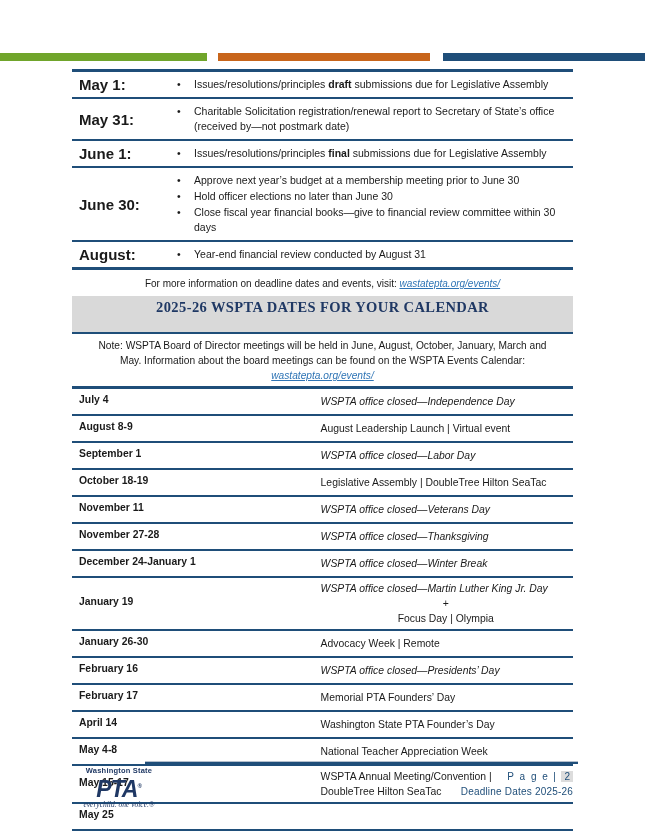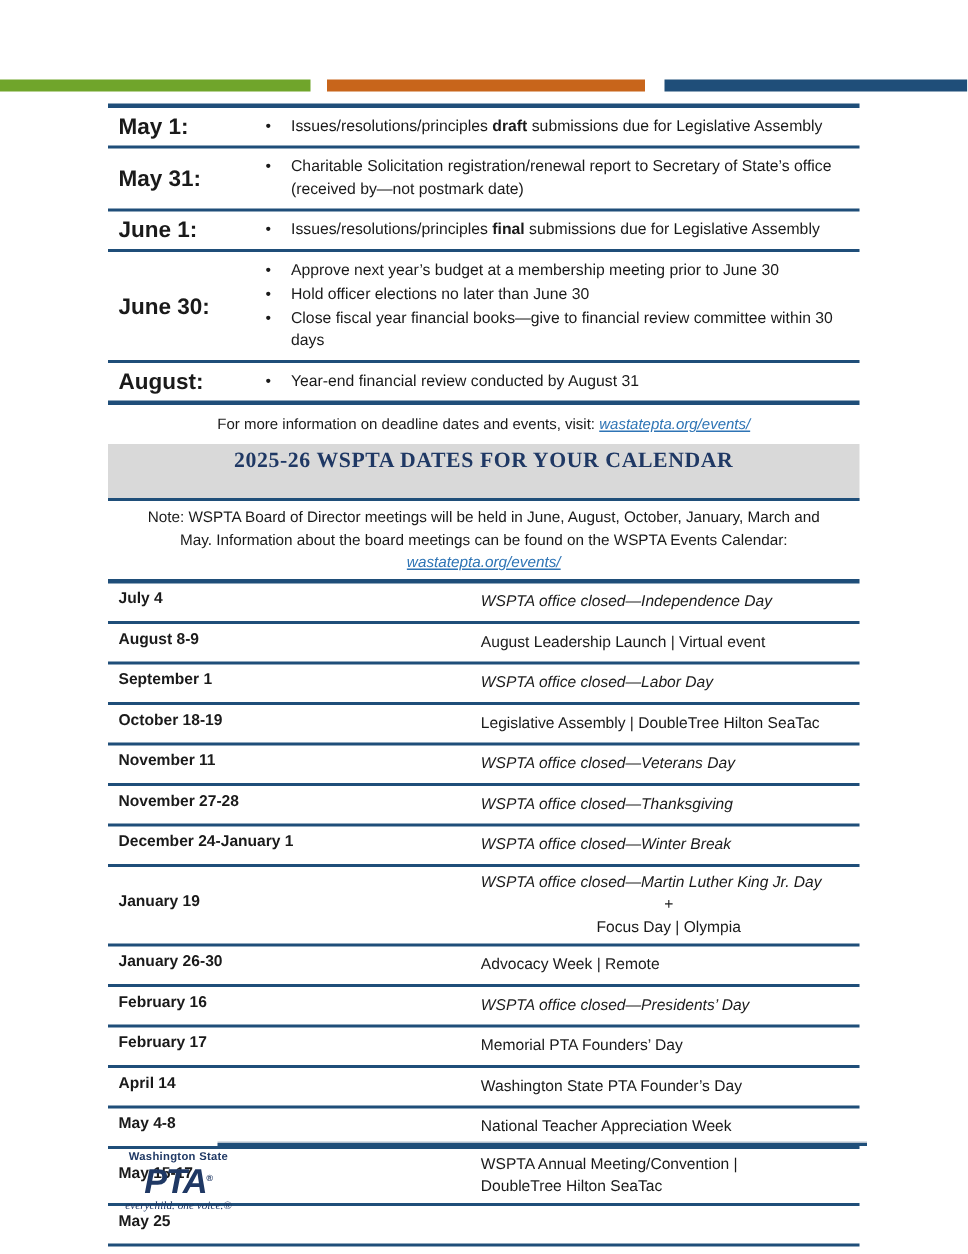--- a/index.html
+++ b/index.html
@@ -233,14 +233,22 @@
   </div>
 
   <div class="footer-line"></div>
 
   <div class="logo">
     <div class="logo-top">Washington State</div>
     <div class="logo-name"><span>PTA</span><sup>®</sup></div>
     <div class="logo-tag">everychild. one voice.®</div>
   </div>
 
+  <div class="footer-right">
+    <div class="page-line">
+      <span>P a g e</span>
+      <span>|</span>
+      <span class="page-num">2</span>
+    </div>
+    <div class="doc-label">Deadline Dates 2025-26</div>
+  </div>
 
 </div>
 
 </body></html>

